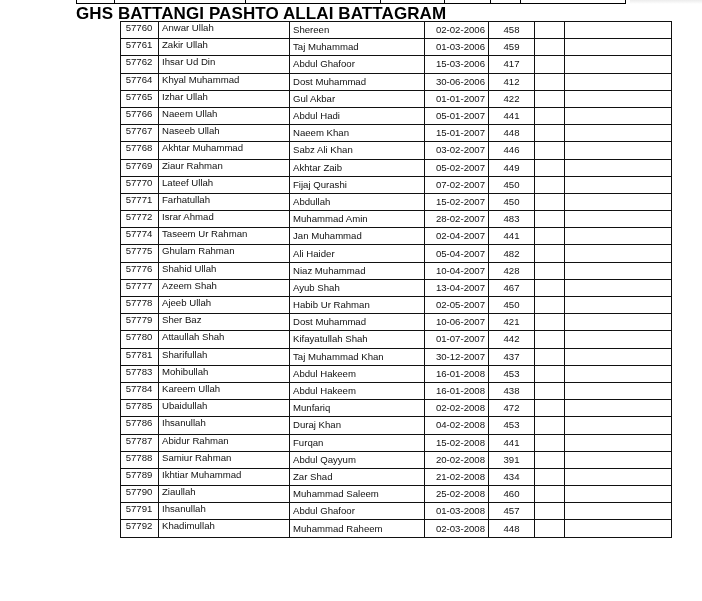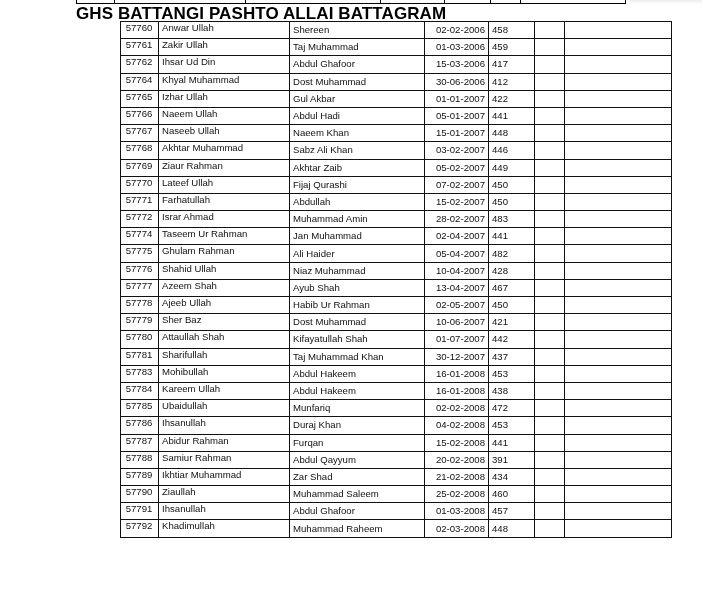--- a/index.html
+++ b/index.html
@@ -39,21 +39,21 @@
     border: 1.3px solid #111;
     height: 16.2px;
     padding: 0 3px;
     white-space: nowrap;
     overflow: hidden;
     vertical-align: top;
     line-height: 12px;
   }
   td.c-id { text-align: center; padding-right: 4px; }
   td.c-date { text-align: right; }
-  td.c-marks { text-align: left; }
+  td.c-marks { text-align: center; }
   td.c-name, td.c-father { text-align: left; }
   td.c-father { vertical-align: middle; }
   td.c-date, td.c-marks { vertical-align: middle; }
 </style>
 </head>
 <body>
 
 <div class="page-shadow"></div>
 <div class="prev-table-bottom">
   <span style="left:37px"></span>

